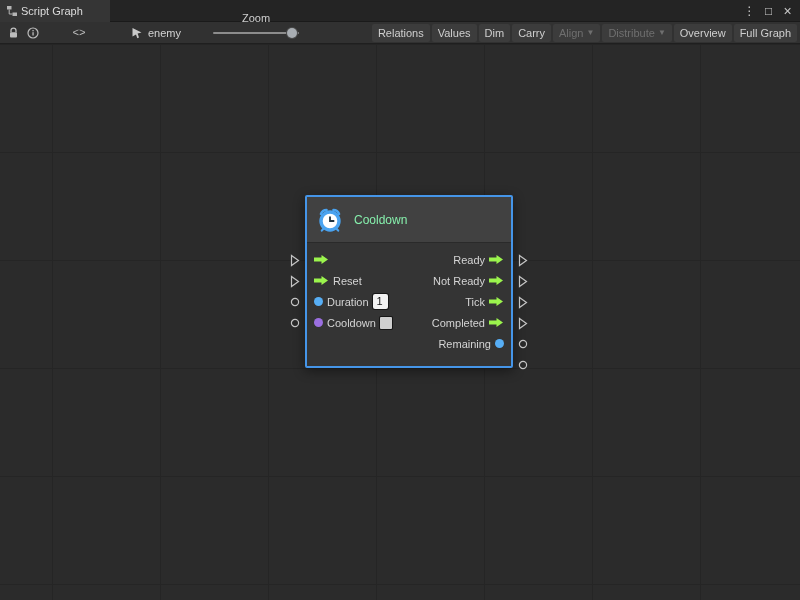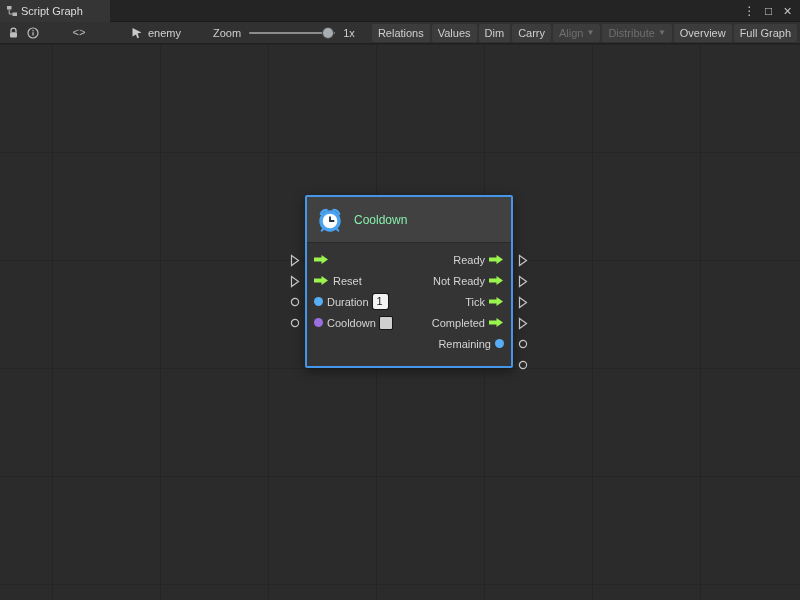--- a/index.html
+++ b/index.html
@@ -29,21 +29,21 @@
   .toolbar {
     height:22px; background:#313131; display:flex; align-items:center;
     padding:0 3px; border-bottom:1px solid #1f1f1f;
   }
   .icon-btn {
     width:20px; height:18px; display:flex; align-items:center; justify-content:center;
     border-radius:2px;
   }
   .code-btn { margin-left:26px; color:#bdbdbd; font-family:"Liberation Mono","DejaVu Sans Mono",monospace; font-size:11px; }
   .target { margin-left:42px; display:flex; align-items:flex-end; gap:5px; color:#d2d2d2; }
-  .zoom-group { margin-left:32px; display:flex; align-items:center; gap:8px; }
+  .zoom-group { margin-left:32px; display:flex; align-items:center; gap:8px;flex-direction:column; }
   .zoom-track {
     position:relative; width:86px; height:2px; background:#8c8c8c; border-radius:1px;
   }
   .zoom-handle {
     position:absolute; top:-4px; left:74px; width:10px; height:10px;
     border-radius:50%; background:#a8adb2; box-shadow:0 0 0 1px #4a4a4a;
   }
   .btn-group { margin-left:auto; display:flex; align-items:flex-start; }
   .tbtn {
     height:18px; line-height:18px; padding:0 6px; margin-left:2px;

